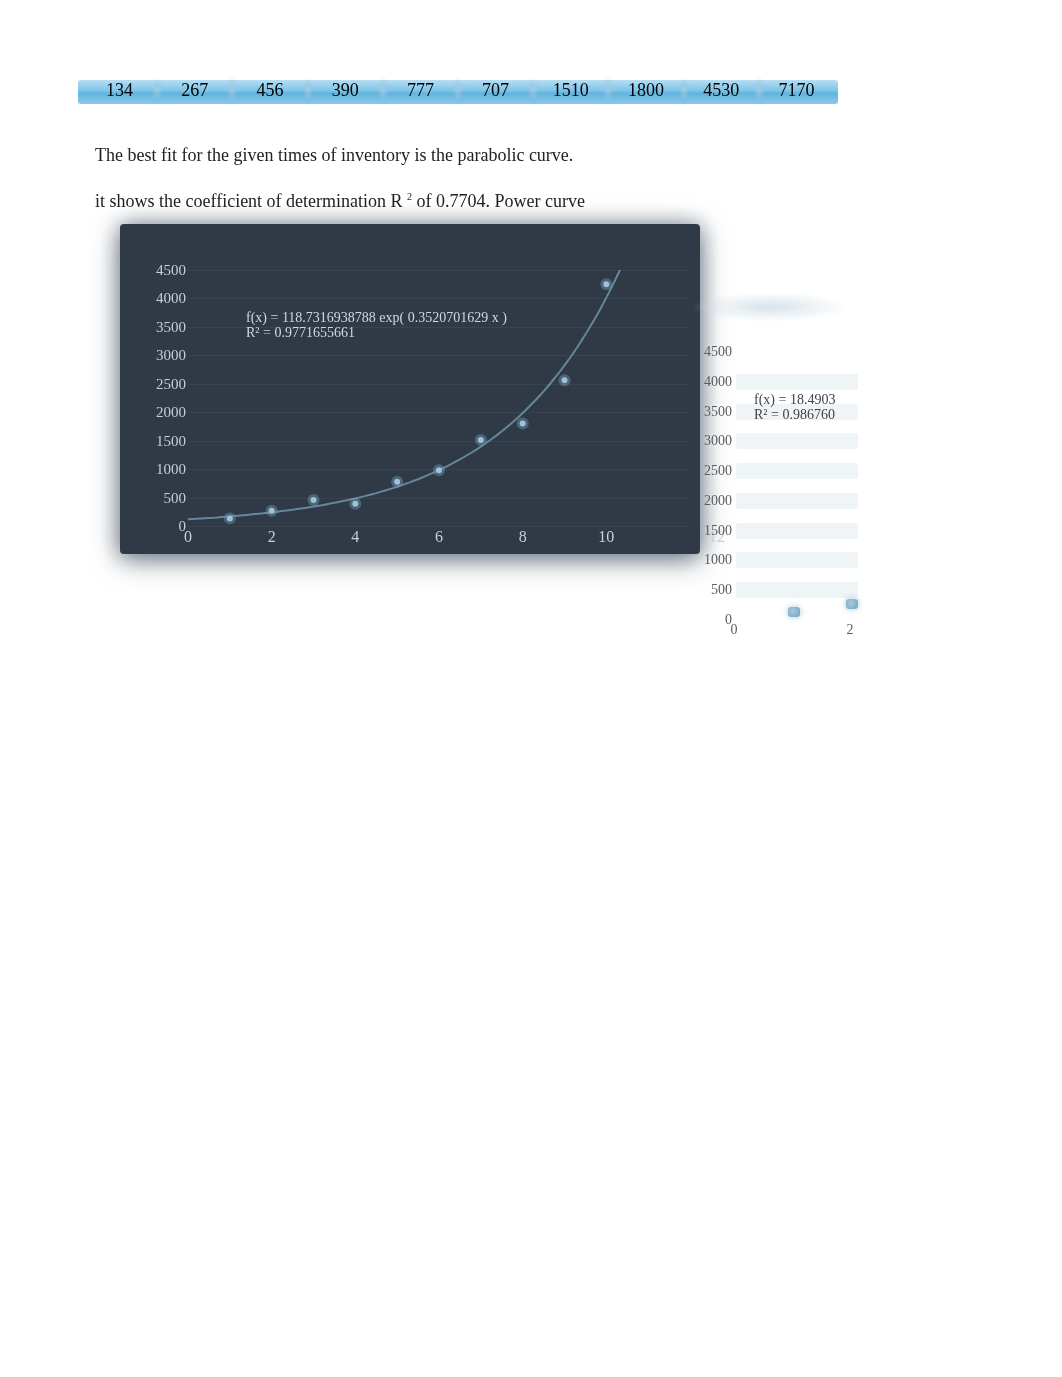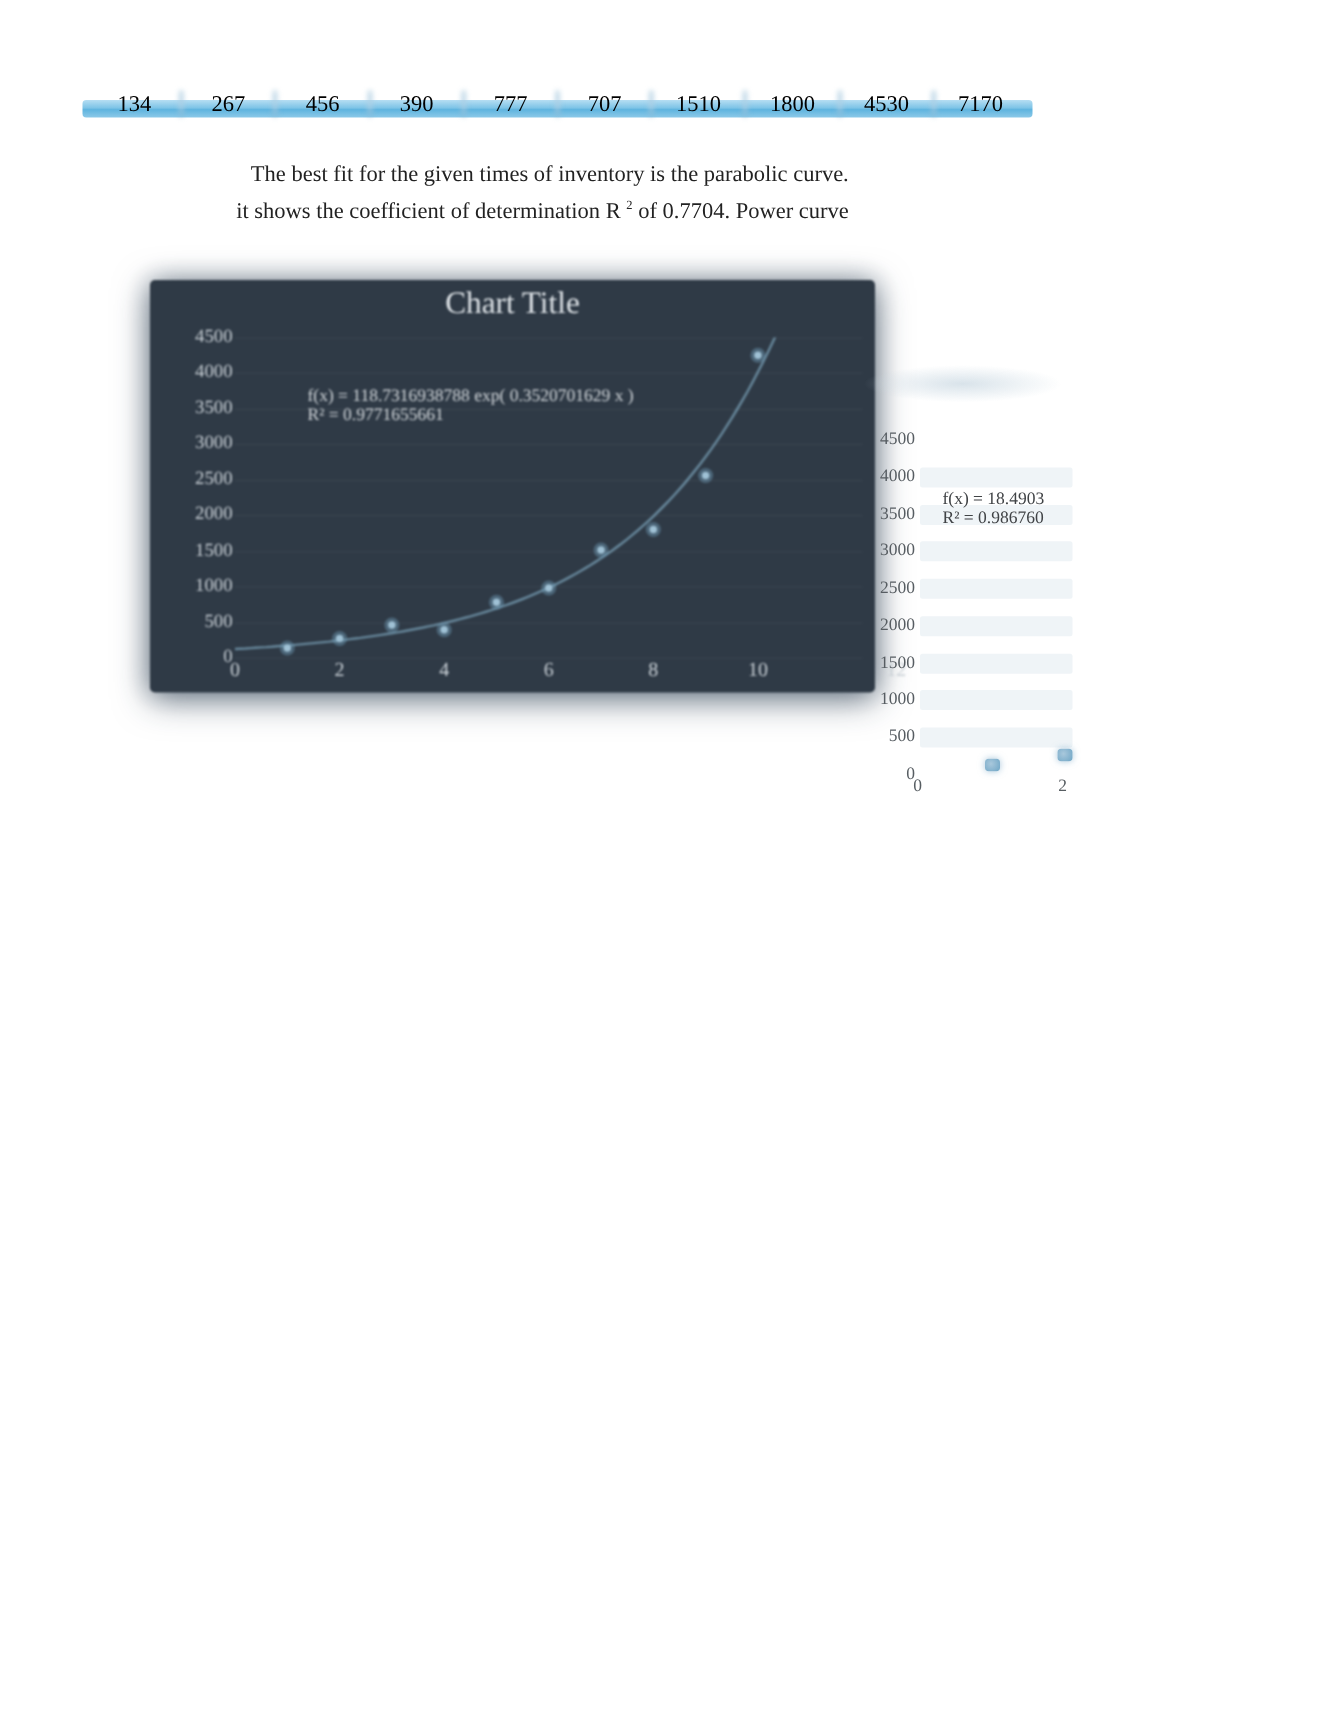--- a/index.html
+++ b/index.html
@@ -6,26 +6,26 @@
     body {
       font-family: "Times New Roman", Times, serif;
       background: #ffffff;
       width: 1062px;
       height: 1377px;
       position: relative;
       overflow: hidden;
     }
     .data-row {
       position: absolute;
-      left: 66px;
+      left: 78px;
       top: 80px;
       width: 760px;
-      height: 14px;
+      height: 24px;
       display: flex;
-      align-items: flex-end;
+      align-items: flex-start;
       justify-content: space-between;
       background: linear-gradient(180deg, #b6def3 0%, #7ec4e7 45%, #5fb4df 55%, #8cc9e8 100%);
       border-radius: 3px;
       font-size: 18px;
       color: #000;
       padding: 0 6px;
       filter: blur(0.3px);
     }
     .data-cell { flex: 1; text-align: center; }
     .data-row .sep {
@@ -37,21 +37,21 @@
     .body-text {
       position: absolute;
       left: 79px;
       top: 127px;
       width: 600px;
       font-size: 18px;
       color: #222;
       line-height: 25px;
       filter: blur(0.2px);
     }
-    .body-text p { margin: 0; text-align: right; }
+    .body-text p { margin: 16px; }
     sup { font-size: 10px; }
 
     
     .chart-main {
       position: absolute;
       left: 120px;
       top: 224px;
       width: 580px;
       height: 330px;
       background: #2f3a46;
@@ -215,21 +215,20 @@
 <div class="body-text">
   <p>The best fit for the given times of inventory is the parabolic curve.</p>
   <p>
     <span>it shows the coefficient of determination R</span>
     <sup>2</sup>
     <span> of 0.7704. Power curve</span>
   </p>
 </div>
 
 <div class="chart-main">
-  <div class="chart-title">Chart Title</div>
   <div class="chart-plot">
     <div class="y-axis">
         <div class="y-tick" style="top: 256px;">0</div>
         <div class="y-tick" style="top: 227.556px;">500</div>
         <div class="y-tick" style="top: 199.111px;">1000</div>
         <div class="y-tick" style="top: 170.667px;">1500</div>
         <div class="y-tick" style="top: 142.222px;">2000</div>
         <div class="y-tick" style="top: 113.778px;">2500</div>
         <div class="y-tick" style="top: 85.3333px;">3000</div>
         <div class="y-tick" style="top: 56.8889px;">3500</div>

